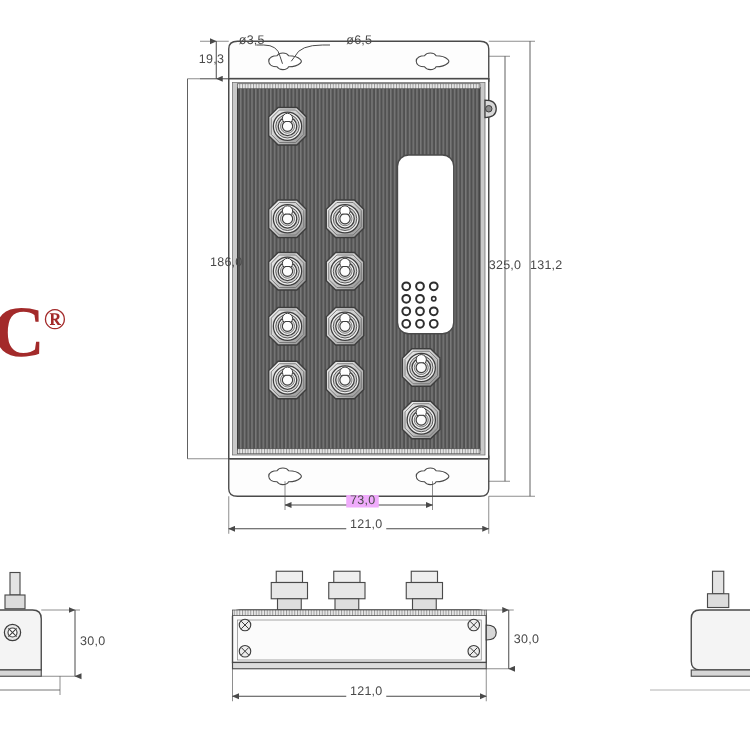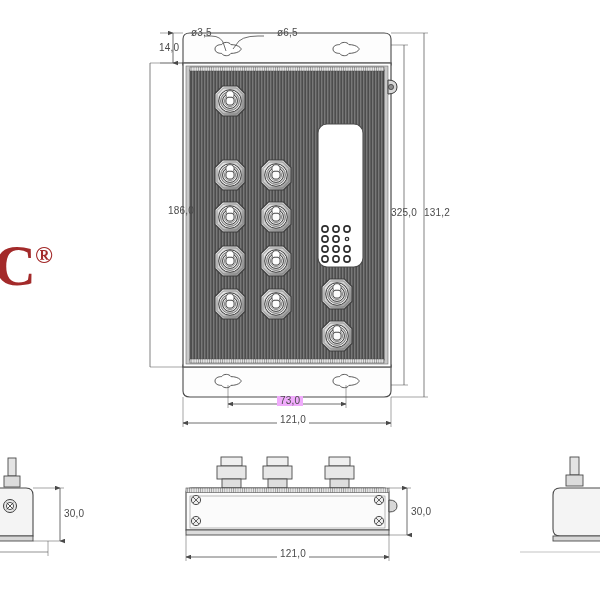--- a/index.html
+++ b/index.html
@@ -281,21 +281,21 @@
       <rect x="553" y="536" width="51" height="5" fill="#d7d7d7" stroke="#4a4a4a" stroke-width="0.9"></rect>
       <line x1="520" y1="552" x2="604" y2="552" stroke="#9a9a9a" stroke-width="0.6"></line>
     </g>
 
   </svg>
 
   <div class="dim" style="left:191px;top:28px;">ø3,5</div>
 
   <div class="dim" style="left:233px;top:28px;margin-left:44px;">ø6,5</div>
 
-  <div class="dim" style="left:159px;top:43px;">14,0</div>
+  <div class="dim" style="left:159px;top:43px;">19,3</div>
 
   <div class="dim" style="left:136px;top:206px;margin-left:32px;">186,0</div>
 
   <div class="dim" style="left:391px;top:208px;">325,0</div>
 
   <div class="dim" style="left:424px;top:208px;">131,2</div>
 
   <div class="dim" style="left:277px;top:396px;background:#f0abfc;padding:0 3px;">73,0</div>
 
   <div class="dim" style="left:277px;top:415px;background:#fff;padding:0 3px;">121,0</div>

